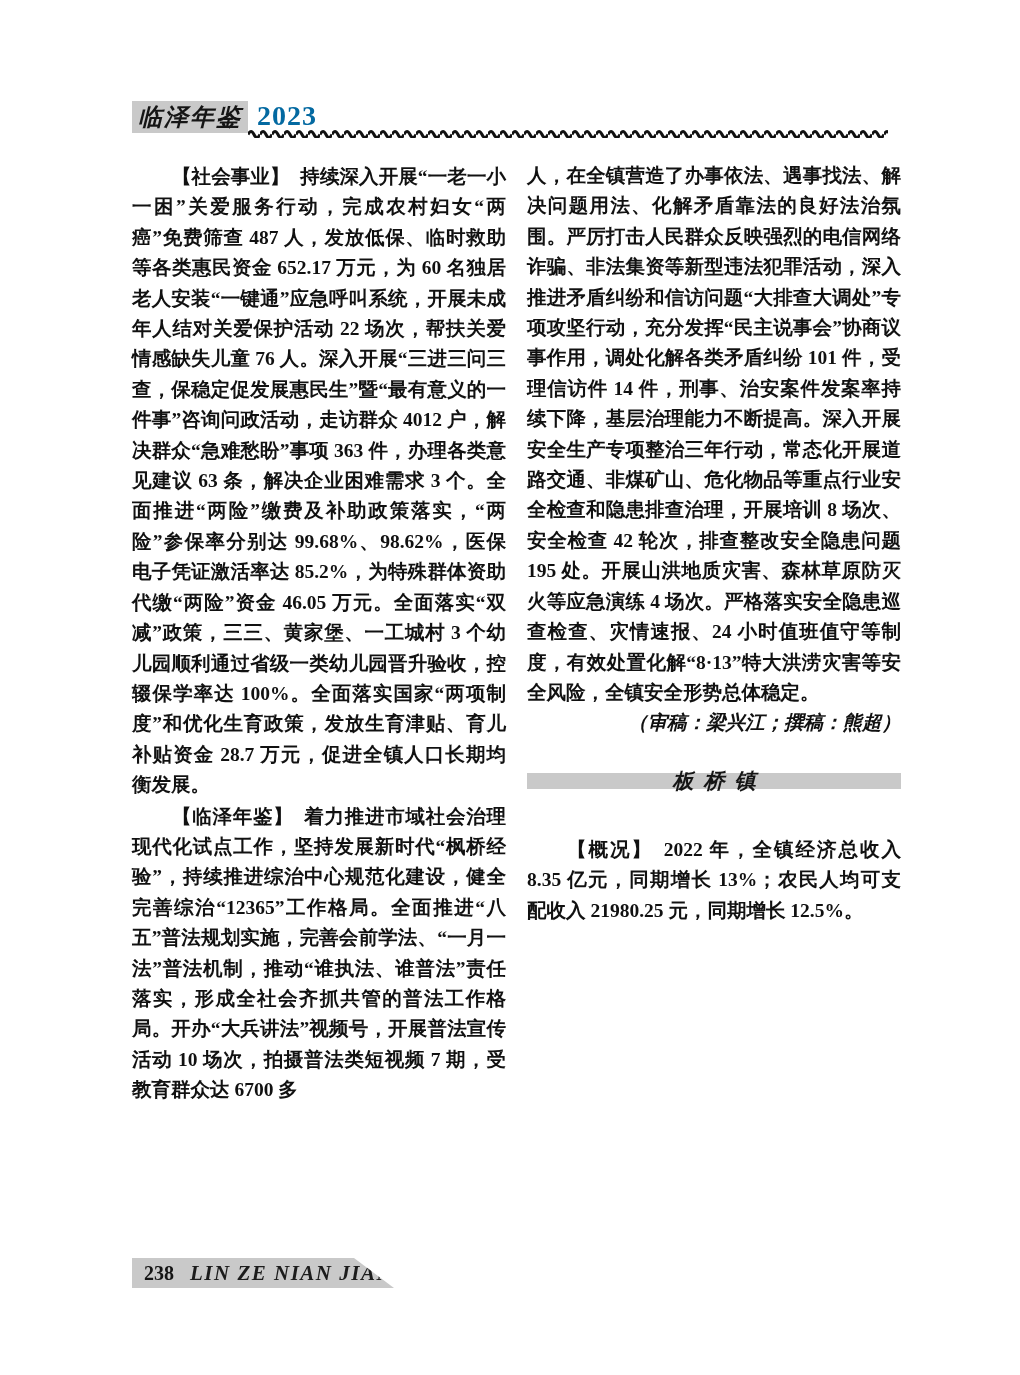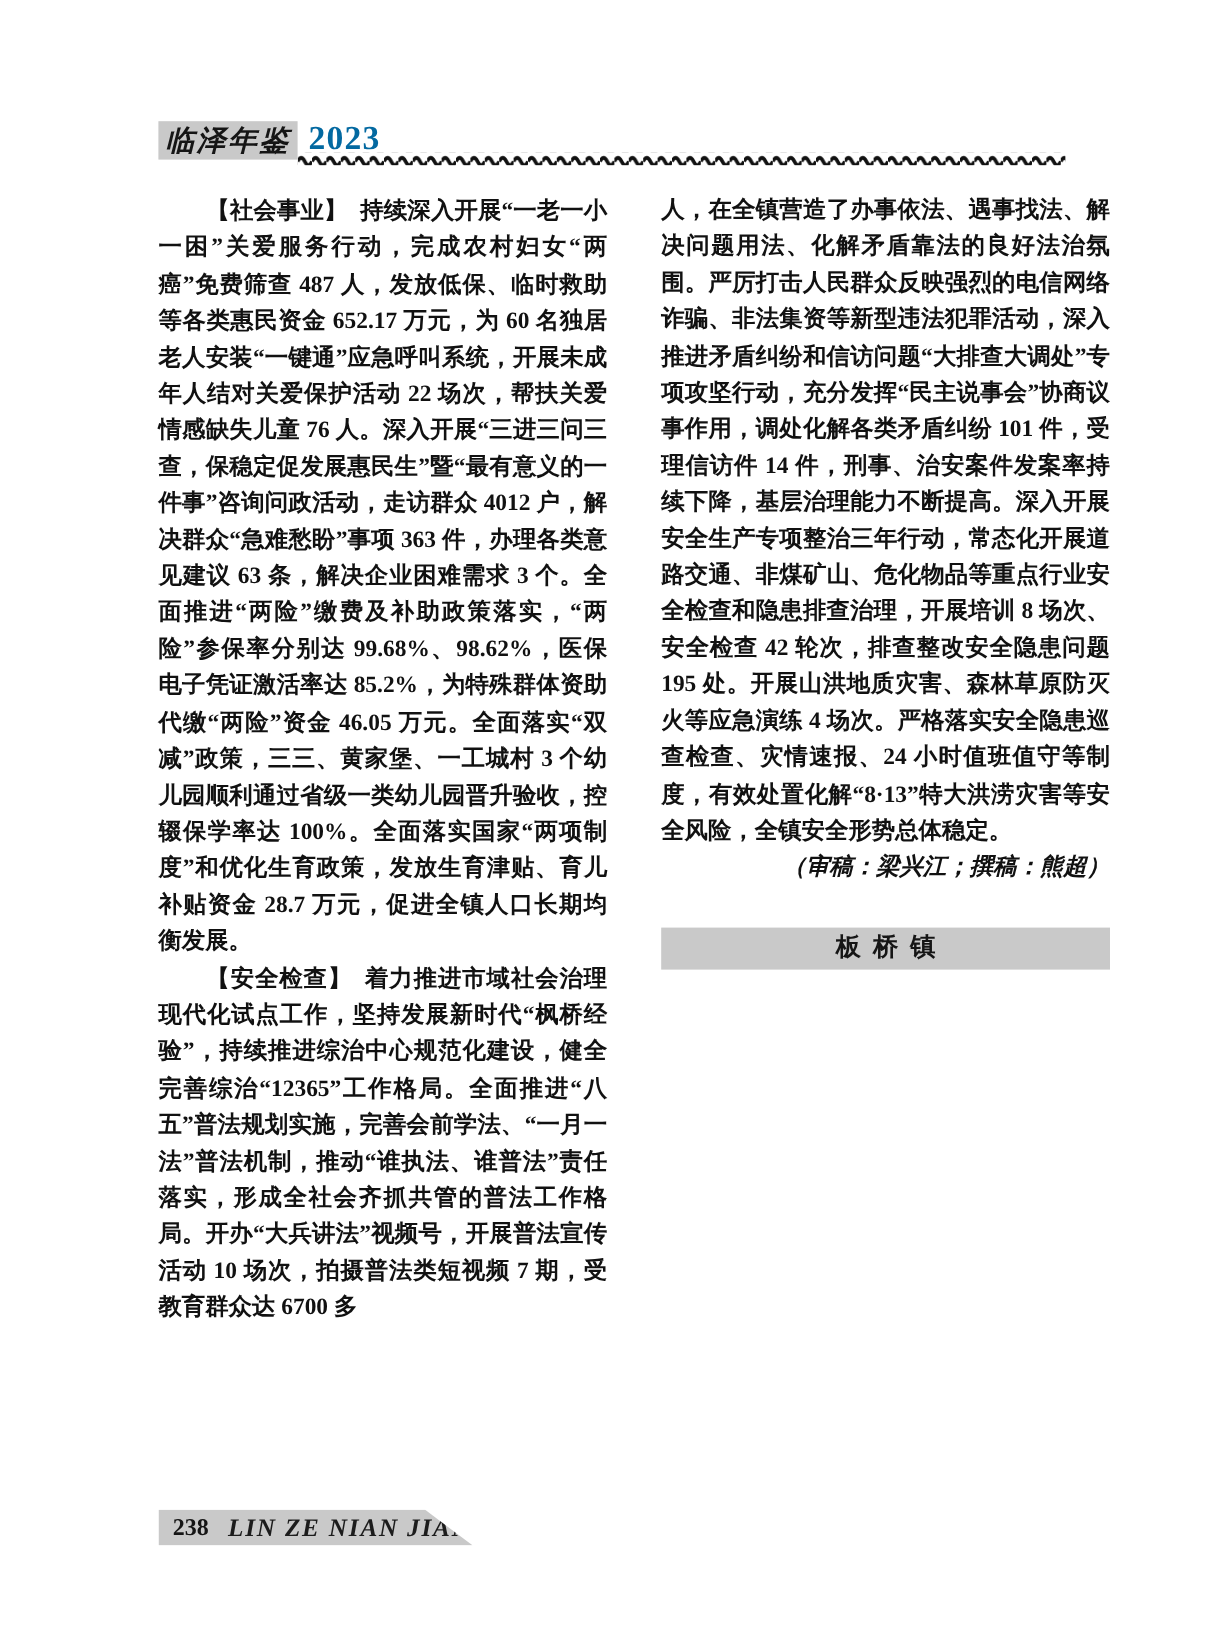--- a/index.html
+++ b/index.html
@@ -46,40 +46,40 @@
   .col {
     position: absolute;
     top: 161px;
     width: 374px;
     font-size: 19.5px;
     line-height: 30.4px;
     font-weight: 700;
     text-align: justify;
   }
   .col.left  { left: 132px; }
-  .col.right { left: 527px; margin-left: 24px; }
+  .col.right { left: 527px; }
   .col p { margin: 0; }
   .para.indent { text-indent: 2.05em; }
   .sec {
     font-family: "Liberation Sans", sans-serif;
     font-weight: 700;
     padding-right: 0.55em;
   }
   .credit {
     text-align: right;
     font-style: italic;
     font-weight: 700;
   }
 
   
   .town-box {
     margin: 34px 0 45px 0;
-    height: 35px;
+    height: 16px;
     background: #c9c9c9;
-    display: flex; align-items: center; justify-content: center;
+    display: flex; align-items: center; justify-content: center; font-style: italic;
   }
   .town-title {
     font-family: "Liberation Sans", sans-serif;
     font-weight: 900;
     font-size: 21px;
     letter-spacing: 10px;
     text-indent: 10px; 
     color: #151515;
   }
 
@@ -122,29 +122,30 @@
     <defs>
       <pattern id="zz" width="12" height="11" patternUnits="userSpaceOnUse">
         <path d="M0 7.5 Q3 1.5 6 7.5 T12 7.5" fill="none" stroke="#111" stroke-width="3"></path>
       </pattern>
     </defs>
     <rect width="640" height="11" fill="url(#zz)"></rect>
   </svg>
 
   <div class="col left">
     <p class="para indent"><span class="sec">【社会事业】</span><span>持续深入开展“一老一小一困”关爱服务行动，完成农村妇女“两癌”免费筛查 487 人，发放低保、临时救助等各类惠民资金 652.17 万元，为 60 名独居老人安装“一键通”应急呼叫系统，开展未成年人结对关爱保护活动 22 场次，帮扶关爱情感缺失儿童 76 人。深入开展“三进三问三查，保稳定促发展惠民生”暨“最有意义的一件事”咨询问政活动，走访群众 4012 户，解决群众“急难愁盼”事项 363 件，办理各类意见建议 63 条，解决企业困难需求 3 个。全面推进“两险”缴费及补助政策落实，“两险”参保率分别达 99.68%、98.62%，医保电子凭证激活率达 85.2%，为特殊群体资助代缴“两险”资金 46.05 万元。全面落实“双减”政策，三三、黄家堡、一工城村 3 个幼儿园顺利通过省级一类幼儿园晋升验收，控辍保学率达 100%。全面落实国家“两项制度”和优化生育政策，发放生育津贴、育儿补贴资金 28.7 万元，促进全镇人口长期均衡发展。</span></p>
-    <p class="para indent"><span class="sec">【安全检查】</span><span>着力推进市域社会治理现代化试点工作，坚持发展新时代“枫桥经验”，持续推进综治中心规范化建设，健全完善综治“12365”工作格局。全面推进“八五”普法规划实施，完善会前学法、“一月一法”普法机制，推动“谁执法、谁普法”责任落实，形成全社会齐抓共管的普法工作格局。开办“大兵讲法”视频号，开展普法宣传活动 10 场次，拍摄普法类短视频 7 期，受教育群众达 6700 多</span></p>
+    <p class="para indent"><span class="sec">【临泽年鉴】</span><span>着力推进市域社会治理现代化试点工作，坚持发展新时代“枫桥经验”，持续推进综治中心规范化建设，健全完善综治“12365”工作格局。全面推进“八五”普法规划实施，完善会前学法、“一月一法”普法机制，推动“谁执法、谁普法”责任落实，形成全社会齐抓共管的普法工作格局。开办“大兵讲法”视频号，开展普法宣传活动 10 场次，拍摄普法类短视频 7 期，受教育群众达 6700 多</span></p>
   </div>
 
   <div class="col right">
     <p class="para"><span>人，在全镇营造了办事依法、遇事找法、解决问题用法、化解矛盾靠法的良好法治氛围。严厉打击人民群众反映强烈的电信网络诈骗、非法集资等新型违法犯罪活动，深入推进矛盾纠纷和信访问题“大排查大调处”专项攻坚行动，充分发挥“民主说事会”协商议事作用，调处化解各类矛盾纠纷 101 件，受理信访件 14 件，刑事、治安案件发案率持续下降，基层治理能力不断提高。深入开展安全生产专项整治三年行动，常态化开展道路交通、非煤矿山、危化物品等重点行业安全检查和隐患排查治理，开展培训 8 场次、安全检查 42 轮次，排查整改安全隐患问题 195 处。开展山洪地质灾害、森林草原防灭火等应急演练 4 场次。严格落实安全隐患巡查检查、灾情速报、24 小时值班值守等制度，有效处置化解“8·13”特大洪涝灾害等安全风险，全镇安全形势总体稳定。</span></p>
     <p class="credit">（审稿：梁兴江；撰稿：熊超）</p>
     <div class="town-box">
       <span class="town-title">板桥镇</span>
     </div>
+    <p class="para indent"><span class="sec">【概况】</span><span>2022 年，全镇经济总收入 8.35 亿元，同期增长 13%；农民人均可支配收入 21980.25 元，同期增长 12.5%。</span></p>
   </div>
 
   <div class="footer-bar">
     <span class="page-num">238</span>
     <span class="footer-title">LIN ZE NIAN JIAN</span>
   </div>
 
 </div>
 
 </body></html>

